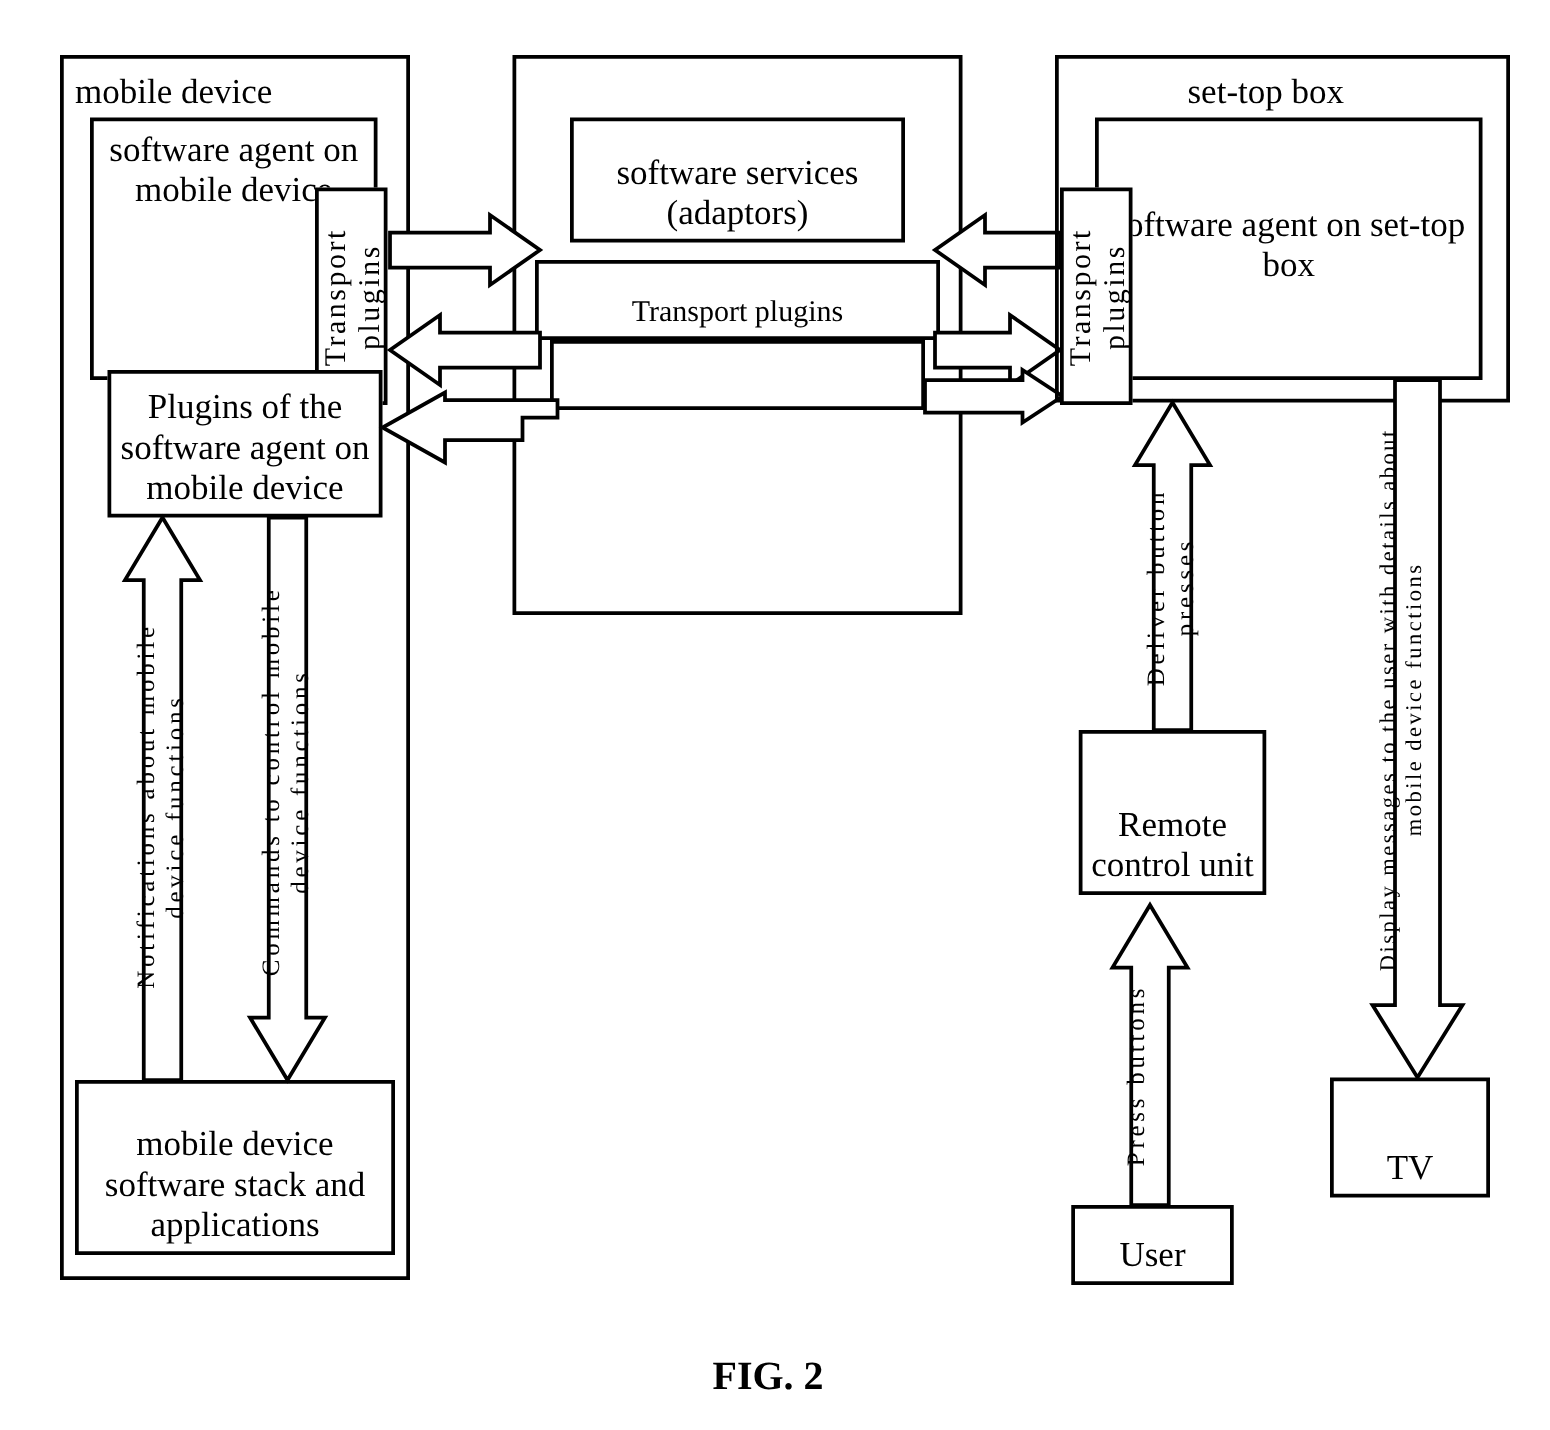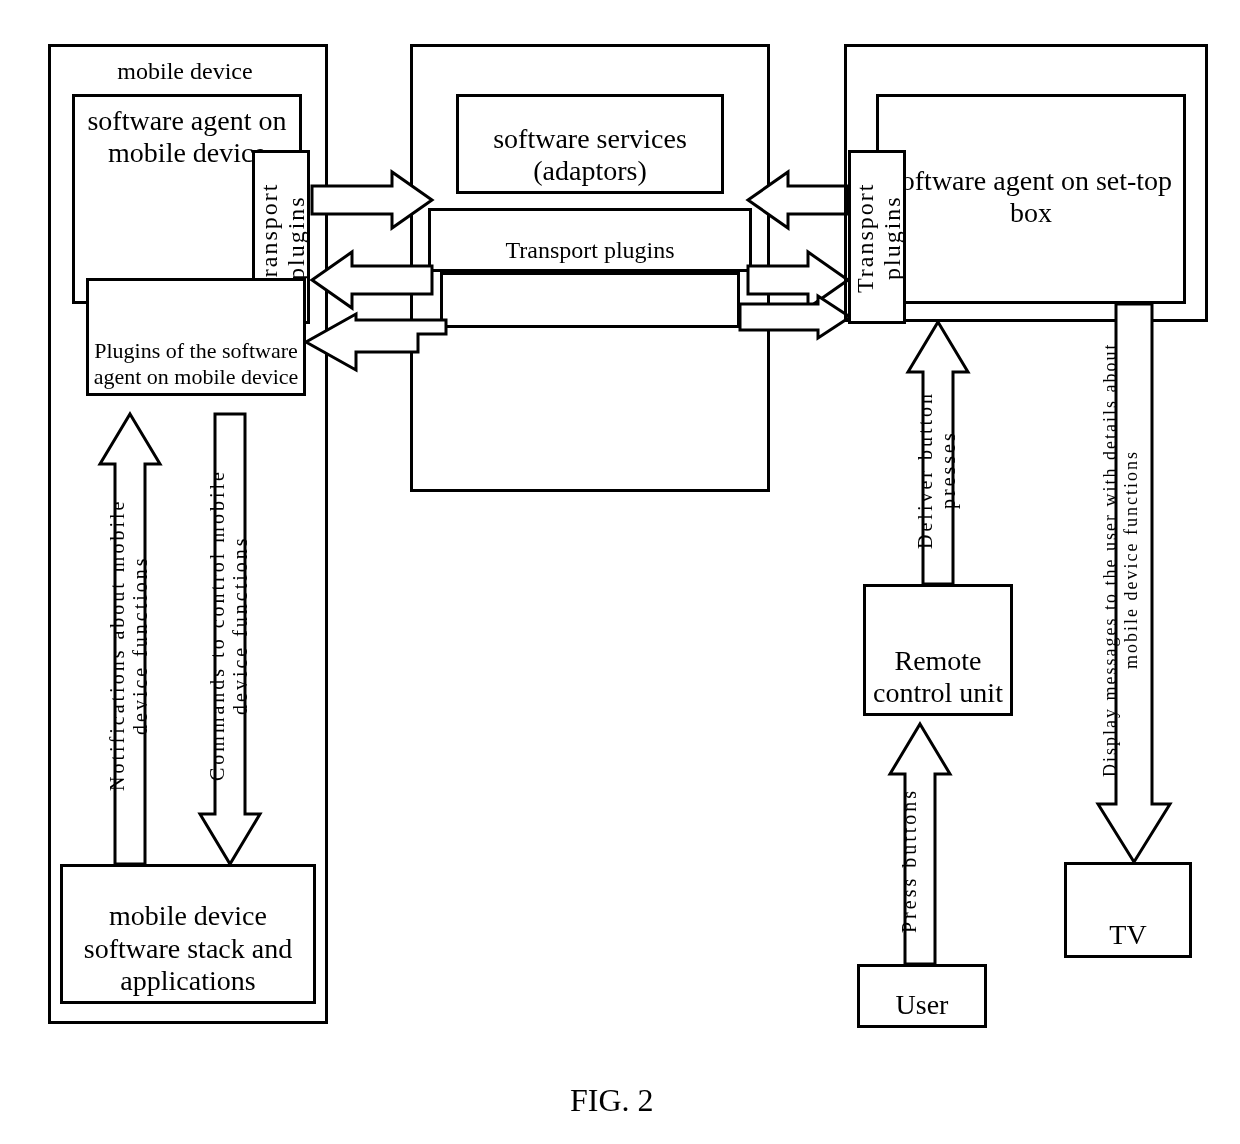--- a/index.html
+++ b/index.html
@@ -1,39 +1,39 @@
 <!DOCTYPE html>
 <html><head>
 <meta charset="utf-8">
 <style>
   html,body{margin:0;padding:0;background:#fff;font-family:"Times New Roman",serif}
   .stage{position:relative;width:1240px;height:1144px}
   .box{position:absolute;border:3px solid #000;background:#fff;box-sizing:border-box;display:flex;align-items:flex-end;justify-content:center;text-align:center;font-size:28px;line-height:1.15;padding:4px}
-  .lbl{position:absolute;font-size:24px;text-align:center}
+  .lbl{position:absolute;font-size:28px;}
   .vtxt{position:absolute;writing-mode:vertical-rl;transform:rotate(180deg);font-size:20px;letter-spacing:3px;text-align:center}
   .vtxt2{position:absolute;writing-mode:vertical-rl;transform:rotate(180deg);font-size:24px;letter-spacing:2px;text-align:center}
-  .fig{position:absolute;font-weight:normal;font-size:32px}
+  .fig{position:absolute;font-weight:bold;font-size:32px}
   svg{position:absolute;overflow:visible}
 </style>
 </head>
 <body>
 
 <div class="stage">
 
   <div class="box" style="left:48px;top:44px;width:280px;height:980px;border-width:3px;background:transparent"></div>
   <div class="lbl" style="left:60px;top:58px;width:250px">mobile device</div>
 
   <div class="box" style="left:72px;top:94px;width:230px;height:210px;align-items:flex-start;padding-top:8px">
     <span>software agent on mobile device</span>
   </div>
 
   <div class="box" style="left:252px;top:150px;width:58px;height:174px"></div>
   <div class="vtxt2" style="left:256px;top:158px;height:160px;width:50px">Transport plugins</div>
 
-  <div class="box" style="left:86px;top:278px;width:220px;height:118px;font-size:22px">
+  <div class="box" style="left:86px;top:296px;width:220px;height:118px;font-size:28px">
     <span>Plugins of the software agent on mobile device</span>
   </div>
 
   <div class="box" style="left:60px;top:864px;width:256px;height:140px">
     <span>mobile device software stack and applications</span>
   </div>
 
   <svg style="left:100px;top:414px" width="60" height="450">
     <polygon points="30,0 60,50 45,50 45,450 15,450 15,50 0,50" fill="#fff" stroke="#000" stroke-width="3"></polygon>
   </svg>
@@ -72,20 +72,21 @@
   </svg>
   <svg style="left:748px;top:252px" width="100" height="56">
     <polygon points="0,14 60,14 60,0 100,28 60,56 60,42 0,42" fill="#fff" stroke="#000" stroke-width="3"></polygon>
   </svg>
 
   <svg style="left:740px;top:296px" width="110" height="42">
     <polygon points="0,8 78,8 78,0 110,21 78,42 78,34 0,34" fill="#fff" stroke="#000" stroke-width="3"></polygon>
   </svg>
 
   <div class="box" style="left:844px;top:44px;width:364px;height:278px;background:transparent"></div>
+  <div class="lbl" style="left:950px;top:58px;width:230px">set-top box</div>
 
   <div class="box" style="left:876px;top:94px;width:310px;height:210px;align-items:center;padding-top:0">
     <span>software agent on set-top box</span>
   </div>
 
   <div class="box" style="left:848px;top:150px;width:58px;height:174px"></div>
   <div class="vtxt2" style="left:852px;top:158px;height:160px;width:50px">Transport plugins</div>
 
   <div class="box" style="left:863px;top:584px;width:150px;height:132px">
     <span>Remote control unit</span>

